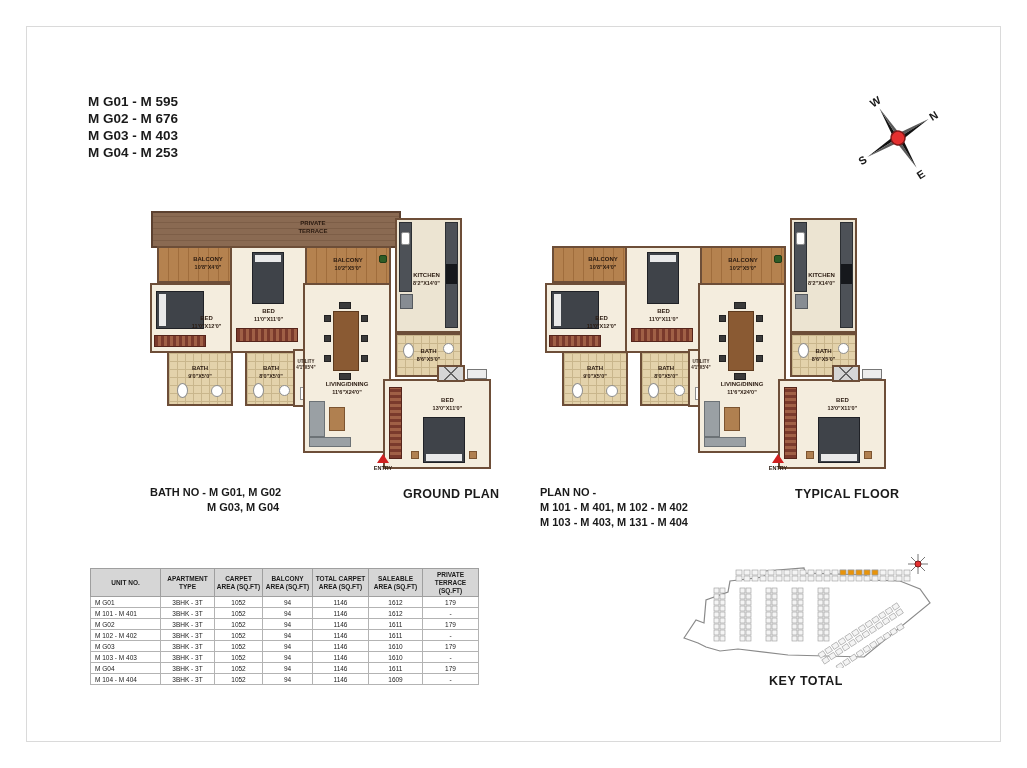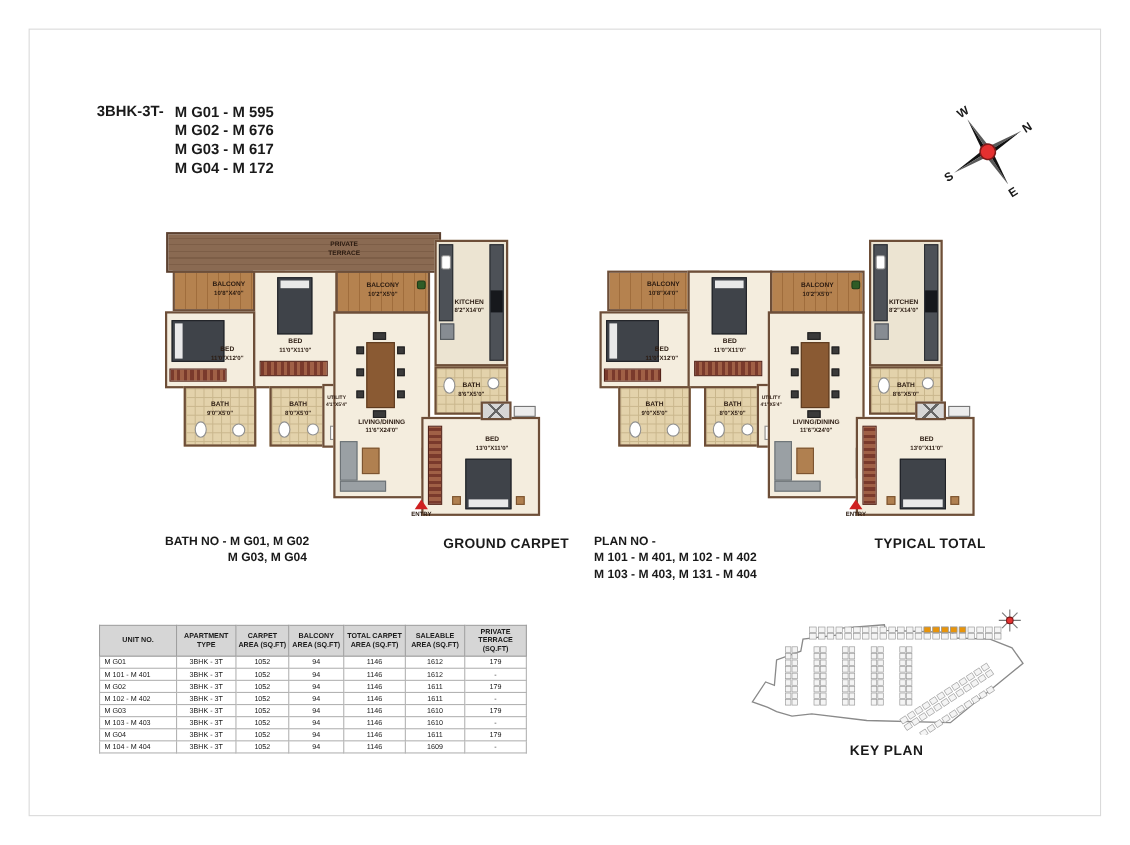--- a/index.html
+++ b/index.html
@@ -63,26 +63,25 @@
   
   .key-plan{position:absolute;left:670px;top:550px;width:272px;text-align:center;}
   .key-plan-label{font-weight:bold;font-size:12.5px;letter-spacing:.5px;margin-top:2px;}
 </style>
 </head>
 <body>
 
 <div class="page-border"></div>
 
 <div class="title-block">
-  <div>3BHK-3T-</div>
   <div class="lines">
     <div>M G01 - M 595</div>
     <div>M G02 - M 676</div>
-    <div>M G03 - M 617</div>
-    <div>M G04 - M 172</div>
+    <div>M G03 - M 403</div>
+    <div>M G04 - M 253</div>
   </div>
 </div>
 
 <div class="compass">
   <svg width="92" height="96" viewBox="0 0 92 96">
     <g transform="rotate(-32 46 48)">
       <polygon points="46,13 42,48 46,48" fill="#111"></polygon>
         <polygon points="46,13 50,48 46,48" fill="#5a5a5a"></polygon>
       <polygon points="46,83 42,48 46,48" fill="#5a5a5a"></polygon>
         <polygon points="46,83 50,48 46,48" fill="#111"></polygon>
@@ -356,28 +355,28 @@
   <div class="meterbox" style="left:322px;top:164px;width:20px;height:10px"></div>
 
   <div class="entry-tri" style="left:232px;top:249px"></div>
   <div class="entry-lbl" style="left:218px;top:260px">ENTRY</div>
 </div>
 
 <div class="unit-label" style="left:150px;top:485px">
   <div>BATH NO - M G01, M G02</div>
   <div class="indent">M G03, M G04</div>
 </div>
-<div class="floor-title" style="left:403px;top:487px">GROUND CARPET</div>
+<div class="floor-title" style="left:403px;top:487px">GROUND PLAN</div>
 
 <div class="unit-label" style="left:540px;top:485px">
   <div>PLAN NO -</div>
   <div>M 101 - M 401, M 102 - M 402</div>
   <div>M 103 - M 403, M 131 - M 404</div>
 </div>
-<div class="floor-title" style="left:795px;top:487px">TYPICAL TOTAL</div>
+<div class="floor-title" style="left:795px;top:487px">TYPICAL FLOOR</div>
 
 <table class="area-table">
   <colgroup>
     <col style="width:70px">
       <col style="width:54px">
       <col style="width:48px">
       <col style="width:50px">
     <col style="width:56px">
       <col style="width:54px">
       <col style="width:56px">
@@ -652,14 +651,14 @@
         </g>
       </g>
     <g stroke="#777" stroke-width="1">
       <line x1="238" y1="14" x2="258" y2="14"></line>
         <line x1="248" y1="4" x2="248" y2="24"></line>
       <line x1="241" y1="7" x2="255" y2="21"></line>
         <line x1="255" y1="7" x2="241" y2="21"></line>
     </g>
     <circle cx="248" cy="14" r="3" fill="#e53030" stroke="#7d1a1a"></circle>
   </svg>
-  <div class="key-plan-label">KEY PLAN</div>
+  <div class="key-plan-label">KEY TOTAL</div>
 </div>
 
 </body></html>

